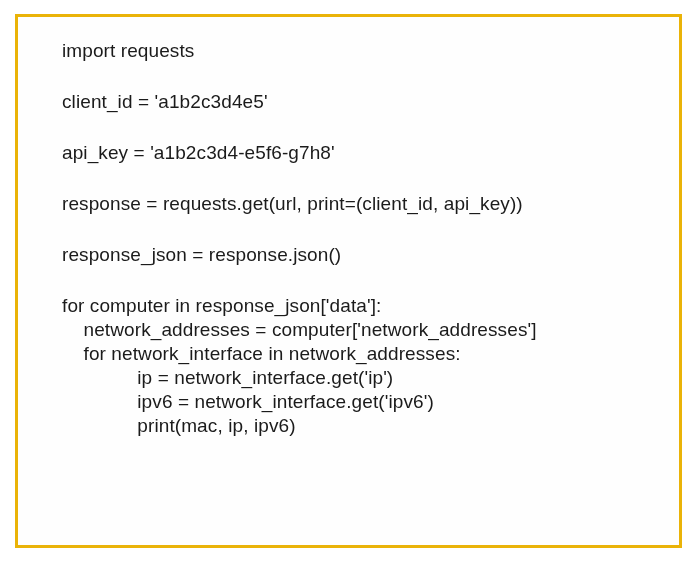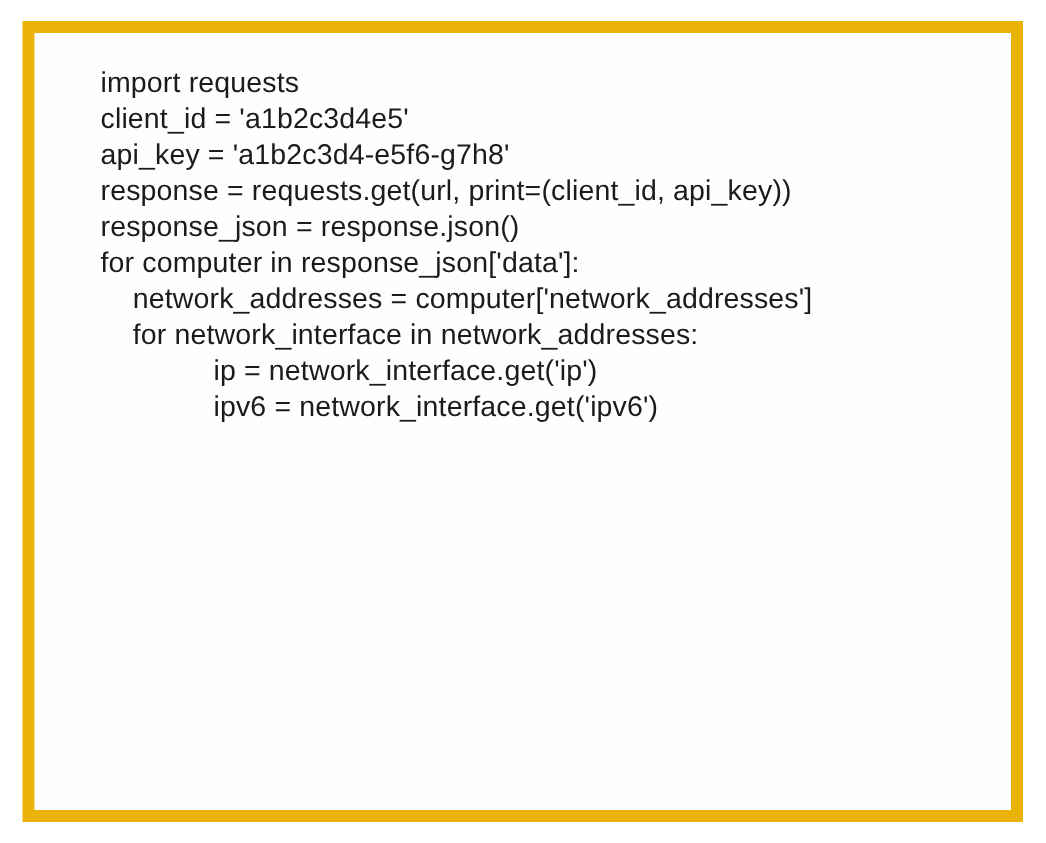--- a/index.html
+++ b/index.html
@@ -10,42 +10,44 @@
     height: 562px;
     overflow: hidden;
   }
   .code-box {
     position: absolute;
     left: 15px;
     top: 14px;
     width: 667px;
     height: 534px;
     box-sizing: border-box;
-    border: 8px solid #eab308;
+    border: 3px solid #eab308;
     background: #fefefe;
     padding: 22px 12px 28px 44px;
     font-family: "Liberation Sans", "DejaVu Sans", sans-serif;
     font-size: 19px;
     color: #1b1b1b;
   }
   .code-line {
     white-space: pre;
     line-height: 24px;
     letter-spacing: 0.1px;
   }
   .para {
+    margin-top: 27px;
   }
 </style>
 </head>
 <body>
 
 <div class="code-box">
   <div class="code-line">import requests</div>
   <div class="code-line para">client_id = 'a1b2c3d4e5'</div>
   <div class="code-line para">api_key = 'a1b2c3d4-e5f6-g7h8'</div>
   <div class="code-line para">response = requests.get(url, print=(client_id, api_key))</div>
   <div class="code-line para">response_json = response.json()</div>
   <div class="code-line para">for computer in response_json['data']:</div>
   <div class="code-line">    network_addresses = computer['network_addresses']</div>
   <div class="code-line">    for network_interface in network_addresses:</div>
   <div class="code-line">              ip = network_interface.get('ip')</div>
   <div class="code-line">              ipv6 = network_interface.get('ipv6')</div>
+  <div class="code-line">              print(mac, ip, ipv6)</div>
 </div>
 
 </body></html>

